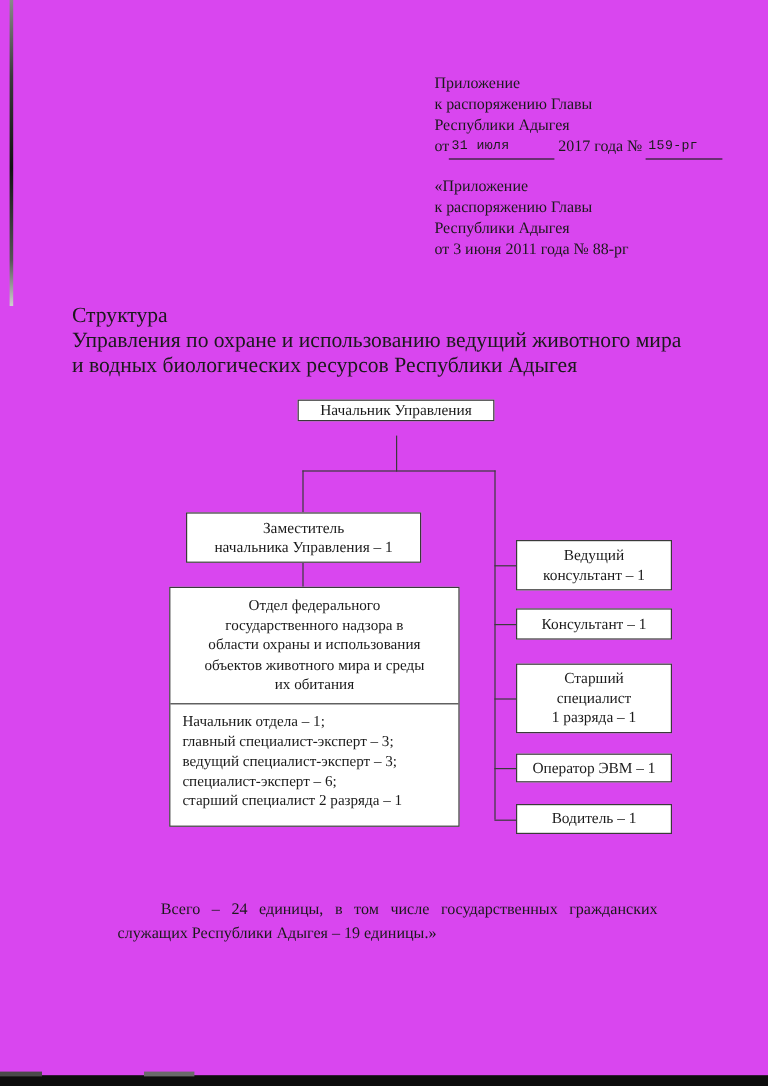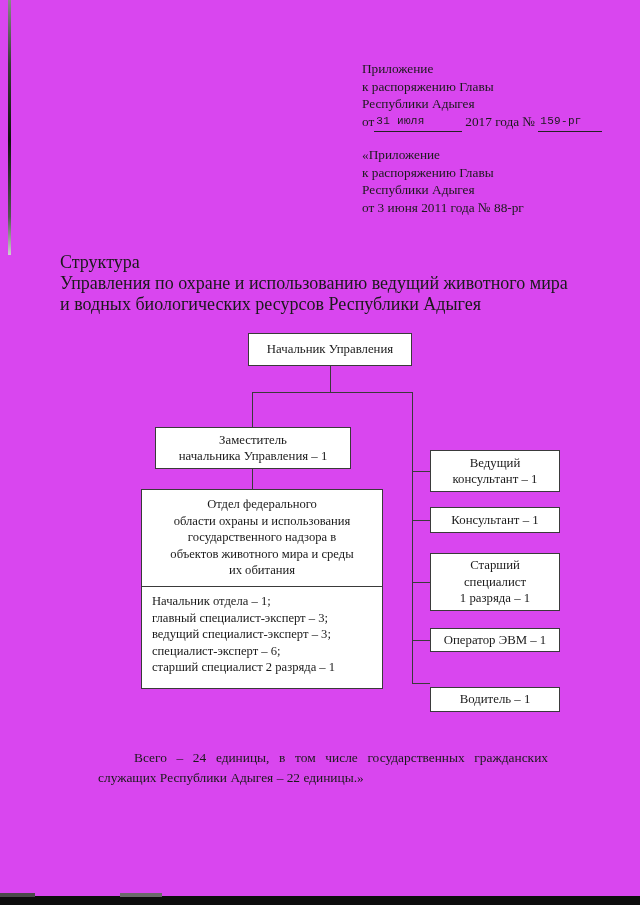--- a/index.html
+++ b/index.html
@@ -116,21 +116,21 @@
     line-height: 16.5px;
     display: flex;
     flex-direction: column;
     align-items: center;
     justify-content: center;
     padding: 3px 4px;
     z-index: 2;
   }
   .node .n-line { display: block; width: 100%; }
 
-  #node-head    { left: 248px; top: 333px; width: 164px; height: 33px; }
+  #node-head    { left: 248px; top: 333px; width: 164px; height: 18px; }
   #node-deputy  { left: 155px; top: 427px; width: 196px; height: 42px; }
 
   
   #node-dept {
     left: 141px; top: 489px; width: 242px; height: 200px;
     padding: 0;
     justify-content: flex-start;
   }
   #dept-desc {
     width: 100%;
@@ -149,21 +149,21 @@
     font-size: 12.6px;
     line-height: 16.6px;
   }
   #dept-desc .n-line, #dept-staff .n-line { display: block; }
 
   
   #node-lead-consult { left: 430px; top: 450px; width: 130px; height: 42px; }
   #node-consult      { left: 430px; top: 507px; width: 130px; height: 26px; }
   #node-senior-spec  { left: 430px; top: 553px; width: 130px; height: 58px; }
   #node-operator     { left: 430px; top: 628px; width: 130px; height: 24px; }
-  #node-driver       { left: 430px; top: 687px; width: 130px; height: 25px; text-align: center; }
+  #node-driver       { left: 430px; top: 670px; width: 130px; height: 25px; text-align: center; }
 
   
   .line { position: absolute; background: #3a3a3a; z-index: 1; }
   .line.v { width: 1px; }
   .line.h { height: 1px; }
 
   
   #summary {
     position: absolute;
     left: 98px;
@@ -230,22 +230,22 @@
     </div>
 
     <div class="node" id="node-deputy">
       <span class="n-line">Заместитель</span>
       <span class="n-line">начальника Управления – 1</span>
     </div>
 
     <div class="node" id="node-dept">
       <div id="dept-desc">
         <span class="n-line">Отдел федерального</span>
+        <span class="n-line">государственного надзора в</span>
         <span class="n-line">области охраны и использования</span>
-        <span class="n-line">государственного надзора в</span>
         <span class="n-line">объектов животного мира и среды</span>
         <span class="n-line">их обитания</span>
       </div>
       <div id="dept-staff">
         <span class="n-line">Начальник отдела – 1;</span>
         <span class="n-line">главный специалист-эксперт – 3;</span>
         <span class="n-line">ведущий специалист-эксперт – 3;</span>
         <span class="n-line">специалист-эксперт – 6;</span>
         <span class="n-line">старший специалист 2 разряда – 1</span>
       </div>
@@ -269,15 +269,15 @@
     <div class="node" id="node-operator">
       <span class="n-line">Оператор ЭВМ – 1</span>
     </div>
 
     <div class="node" id="node-driver">
       <span class="n-line">Водитель – 1</span>
     </div>
 
   </div>
 
-  <p id="summary">Всего – 24 единицы, в том числе государственных гражданских служащих Республики Адыгея – 22 единицы.»</p>
+  <p id="summary">Всего – 24 единицы, в том числе государственных гражданских служащих Республики Адыгея – 19 единицы.»</p>
 
 </div>
 
 </body></html>

